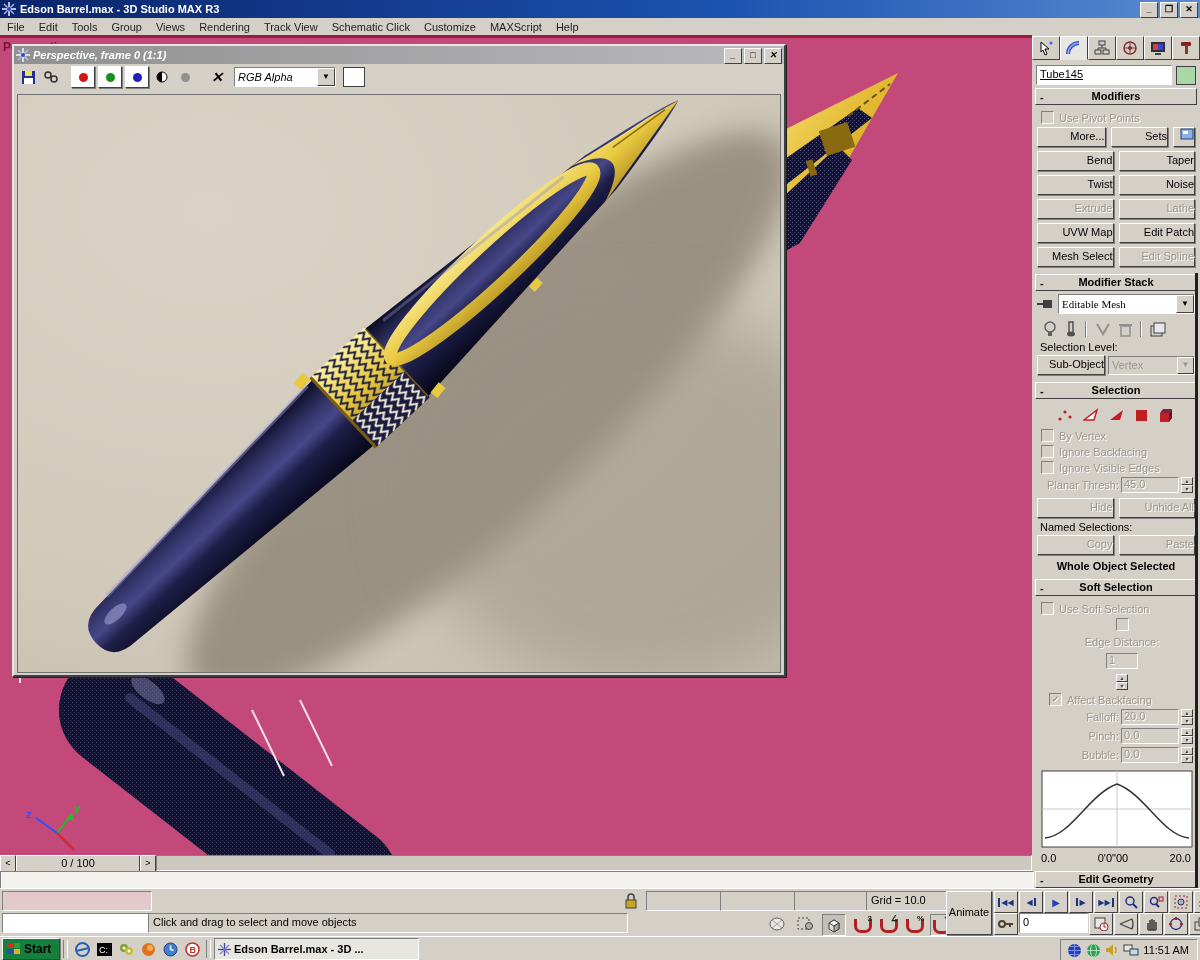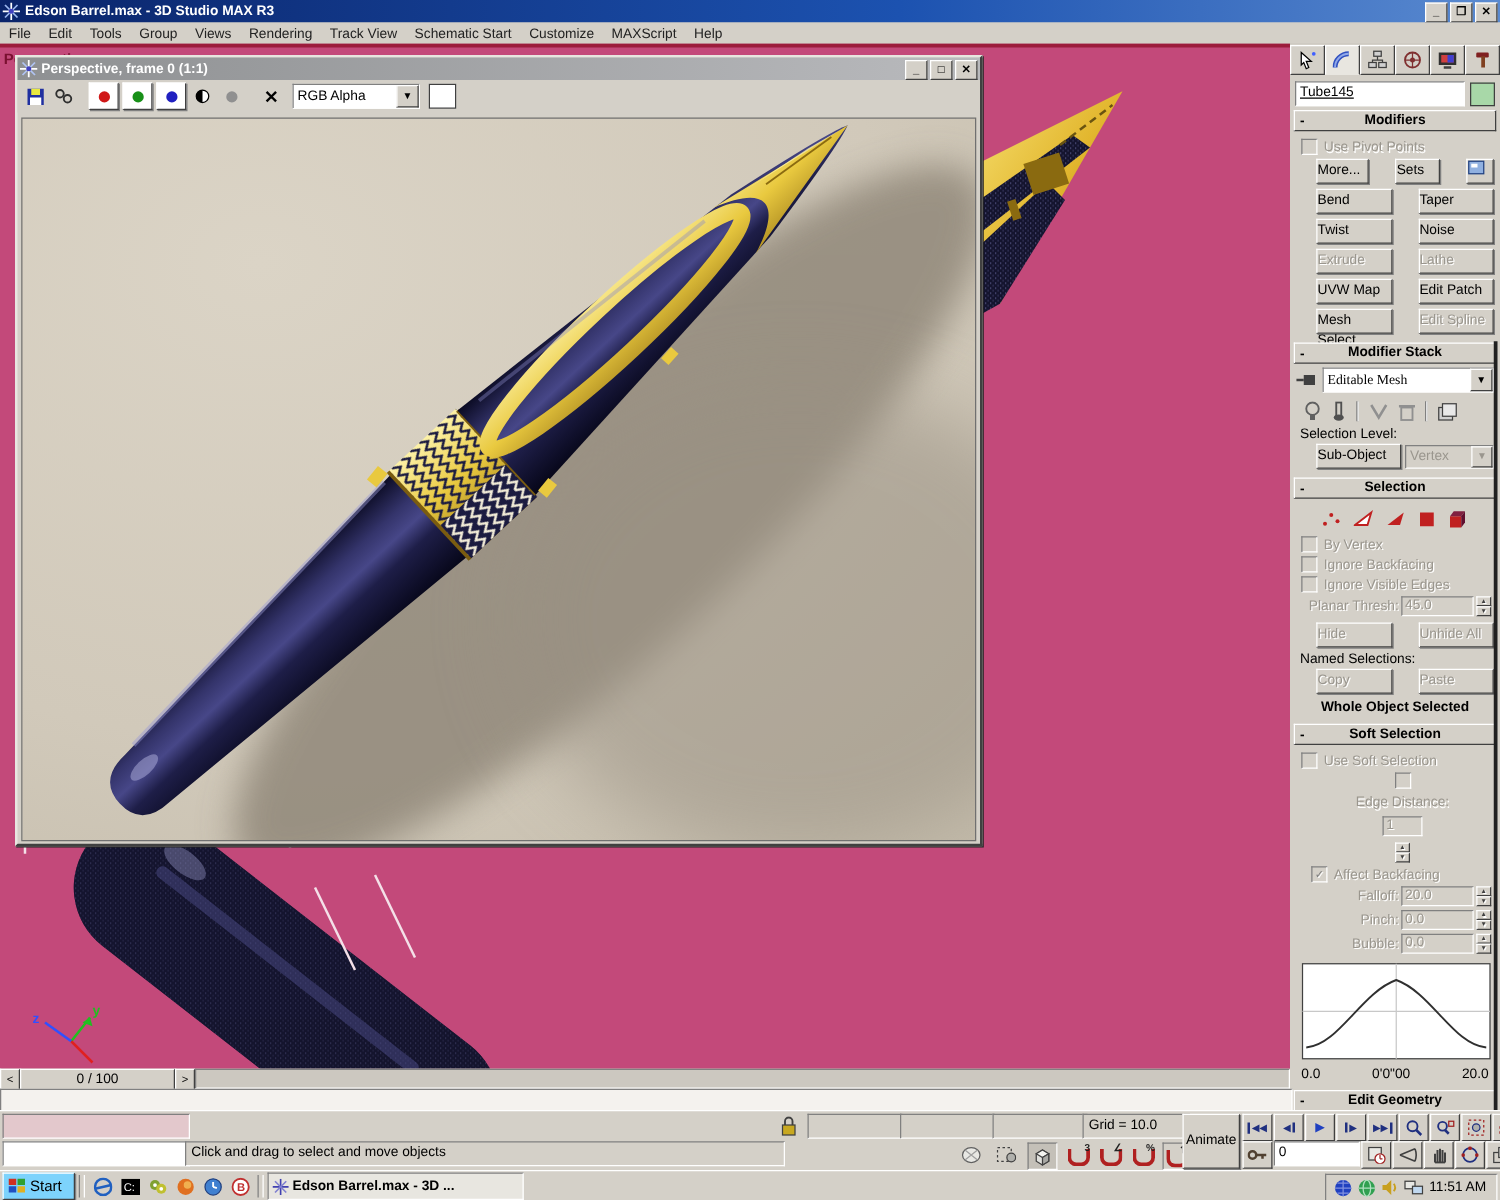--- a/index.html
+++ b/index.html
@@ -13,21 +13,21 @@
   .winbtn{width:16px;height:14px;background:#d4d0c8;border:1px solid;border-color:#fff #404040 #404040 #fff;
     font-size:9px;line-height:12px;text-align:center;font-weight:bold;}
   .menubar{position:absolute;left:0;top:18px;width:1200px;height:17px;background:#d4d0c8;
     display:flex;align-items:center;gap:0;border-bottom:1px solid #b8b4ac;}
   .menuitem{padding:1px 7px;color:#222;}
   
   #viewport{position:absolute;left:0;top:35px;width:1032px;height:820px;background:#c3497a;
     border-top:3px solid #9c1c3c;}
   
   #vfb{position:absolute;left:12px;top:44px;width:770px;height:629px;background:#d4d0c8;
-    border:2px solid;border-color:#e8e6e0 #404040 #404040 #e8e6e0;box-shadow:1px 1px 0 #222;}
+    border:2px solid;border-color:#e8e6e0 #404040 #404040 #e8e6e0;box-shadow:1px 1px 0 #222;font-style:italic;}
   #vfb-title{height:18px;background:linear-gradient(90deg,#8e9092,#b9babd);display:flex;align-items:center;}
   #vfb-title .t{color:#fff;font-weight:bold;font-size:11px;margin-left:3px;white-space:nowrap;}
   #vfb-toolbar{height:26px;display:flex;align-items:center;gap:3px;padding-left:4px;background:#d4d0c8;}
   .vfb-ic{width:20px;height:18px;display:flex;align-items:center;justify-content:center;}
   .vfb-chanbtn{width:22px;height:20px;background:#fff;border:1px solid;border-color:#fff #404040 #404040 #fff;
     display:flex;align-items:center;justify-content:center;box-shadow:1px 1px 0 #808080;}
   .dot{width:9px;height:9px;border-radius:50%;}
   #vfb-dd{width:100px;height:18px;background:#fff;border:1px solid;border-color:#808080 #fff #fff #808080;
     display:flex;align-items:center;position:relative;margin-left:4px;}
   #vfb-dd .v{margin-left:3px;}
@@ -45,21 +45,21 @@
   .namerow{display:flex;align-items:flex-end;gap:4px;margin:5px 4px 3px 4px;text-decoration:underline;}
   .namefield{flex:1;height:16px;background:#fff;border:1px solid;border-color:#808080 #fff #fff #808080;
     padding:1px 3px;line-height:15px;}
   .cswatch{width:18px;height:17px;background:#a8d8a8;border:1px solid #404040;}
   .rollout{margin:3px 3px 0 3px;}
   .rhead{position:relative;height:15px;background:#d4d0c8;border:1px solid;border-color:#fff #404040 #404040 #fff;
     text-align:center;font-weight:bold;line-height:14px;}
   .rhead .minus{position:absolute;left:4px;top:1px;font-weight:bold;}
   .rbody{padding:3px 2px 4px 2px;}
   .cpbtn{height:18px;background:#d4d0c8;border:1px solid;border-color:#fff #404040 #404040 #fff;
-    text-align:left;line-height:16px;box-shadow:1px 1px 0 #808080;margin-left:16px;}
+    text-align:right;line-height:16px;box-shadow:1px 1px 0 #808080;}
   .cpbtn.dis{color:#9a968e;text-shadow:1px 1px 0 #fff;}
   .grid2{display:grid;grid-template-columns:1fr 1fr;gap:4px 5px;margin-top:4px;}
   .chk{display:flex;align-items:center;gap:5px;margin:3px 0 3px 4px;color:#9a968e;text-shadow:1px 1px 0 #fff;}
   .chkbox{width:11px;height:11px;background:#d4d0c8;border:1px solid;border-color:#808080 #fff #fff #808080;
     font-size:9px;line-height:10px;text-align:center;color:#808080;flex:0 0 auto;}
   .spinrow{display:flex;align-items:center;justify-content:flex-end;gap:2px;margin:3px 2px;color:#9a968e;text-shadow:1px 1px 0 #fff;}
   .spinfield{width:52px;height:14px;background:#d4d0c8;border:1px solid;border-color:#808080 #fff #fff #808080;
     padding:0 2px;line-height:13px;color:#9a968e;}
   .spinner{width:12px;height:16px;display:flex;flex-direction:column;}
   .spinner span{flex:1;background:#d4d0c8;border:1px solid;border-color:#fff #404040 #404040 #fff;
@@ -86,23 +86,23 @@
   .magnet .sup{position:absolute;right:0;top:0;font-size:8px;font-weight:bold;color:#222;}
   #animatebtn{position:absolute;left:946px;top:2px;width:44px;height:42px;background:#d4d0c8;
     border:1px solid;border-color:#fff #404040 #404040 #fff;box-shadow:1px 1px 0 #808080;
     text-align:center;line-height:40px;}
   .navrow{position:absolute;display:flex;gap:1px;}
   .navbtn{width:22px;height:20px;background:#d4d0c8;border:1px solid;border-color:#fff #404040 #404040 #fff;
     display:flex;align-items:center;justify-content:center;font-size:8px;color:#203080;}
   
   #taskbar{position:absolute;left:0;top:936px;width:1200px;height:24px;background:#d4d0c8;border-top:1px solid #fff;
     display:flex;align-items:center;}
-  #startbtn{width:54px;height:20px;margin-left:2px;background:#7dd3fc;border:1px solid;
+  #startbtn{width:54px;height:20px;margin-left:2px;background:#15803d;border:1px solid;
     border-color:#fff #404040 #404040 #fff;display:flex;align-items:center;gap:3px;padding-left:2px;
-    font-weight:normal;font-size:12px;box-shadow:1px 1px 0 #808080;}
+    font-weight:bold;font-size:12px;box-shadow:1px 1px 0 #808080;}
   .tbdiv{width:3px;height:18px;margin:0 3px;border-left:1px solid #808080;border-right:1px solid #fff;}
   .qlicon{width:18px;height:18px;margin:0 2px;display:flex;align-items:center;justify-content:center;}
   #taskitem{width:200px;height:20px;background:#e8e6e0;border:1px solid;border-color:#808080 #fff #fff #808080;
     display:flex;align-items:center;gap:3px;padding-left:3px;font-weight:bold;}
   #tray{position:absolute;right:2px;top:2px;height:20px;border:1px solid;border-color:#808080 #fff #fff #808080;
     display:flex;align-items:center;gap:4px;padding:0 8px 0 6px;text-align:right;}
 </style>
 </head>
 <body>
 
@@ -127,21 +127,21 @@
   </div>
 
   <div class="menubar">
     <span class="menuitem">File</span>
     <span class="menuitem">Edit</span>
     <span class="menuitem">Tools</span>
     <span class="menuitem">Group</span>
     <span class="menuitem">Views</span>
     <span class="menuitem">Rendering</span>
     <span class="menuitem">Track View</span>
-    <span class="menuitem">Schematic Start</span>
+    <span class="menuitem">Schematic Click</span>
     <span class="menuitem">Customize</span>
     <span class="menuitem">MAXScript</span>
     <span class="menuitem">Help</span>
   </div>
 
   <div id="viewport">
     <svg width="1032" height="817">
       <defs>
         <linearGradient id="goldV" x1="0" y1="0" x2="1" y2="1">
           <stop offset="0" stop-color="#f7e070"></stop>

